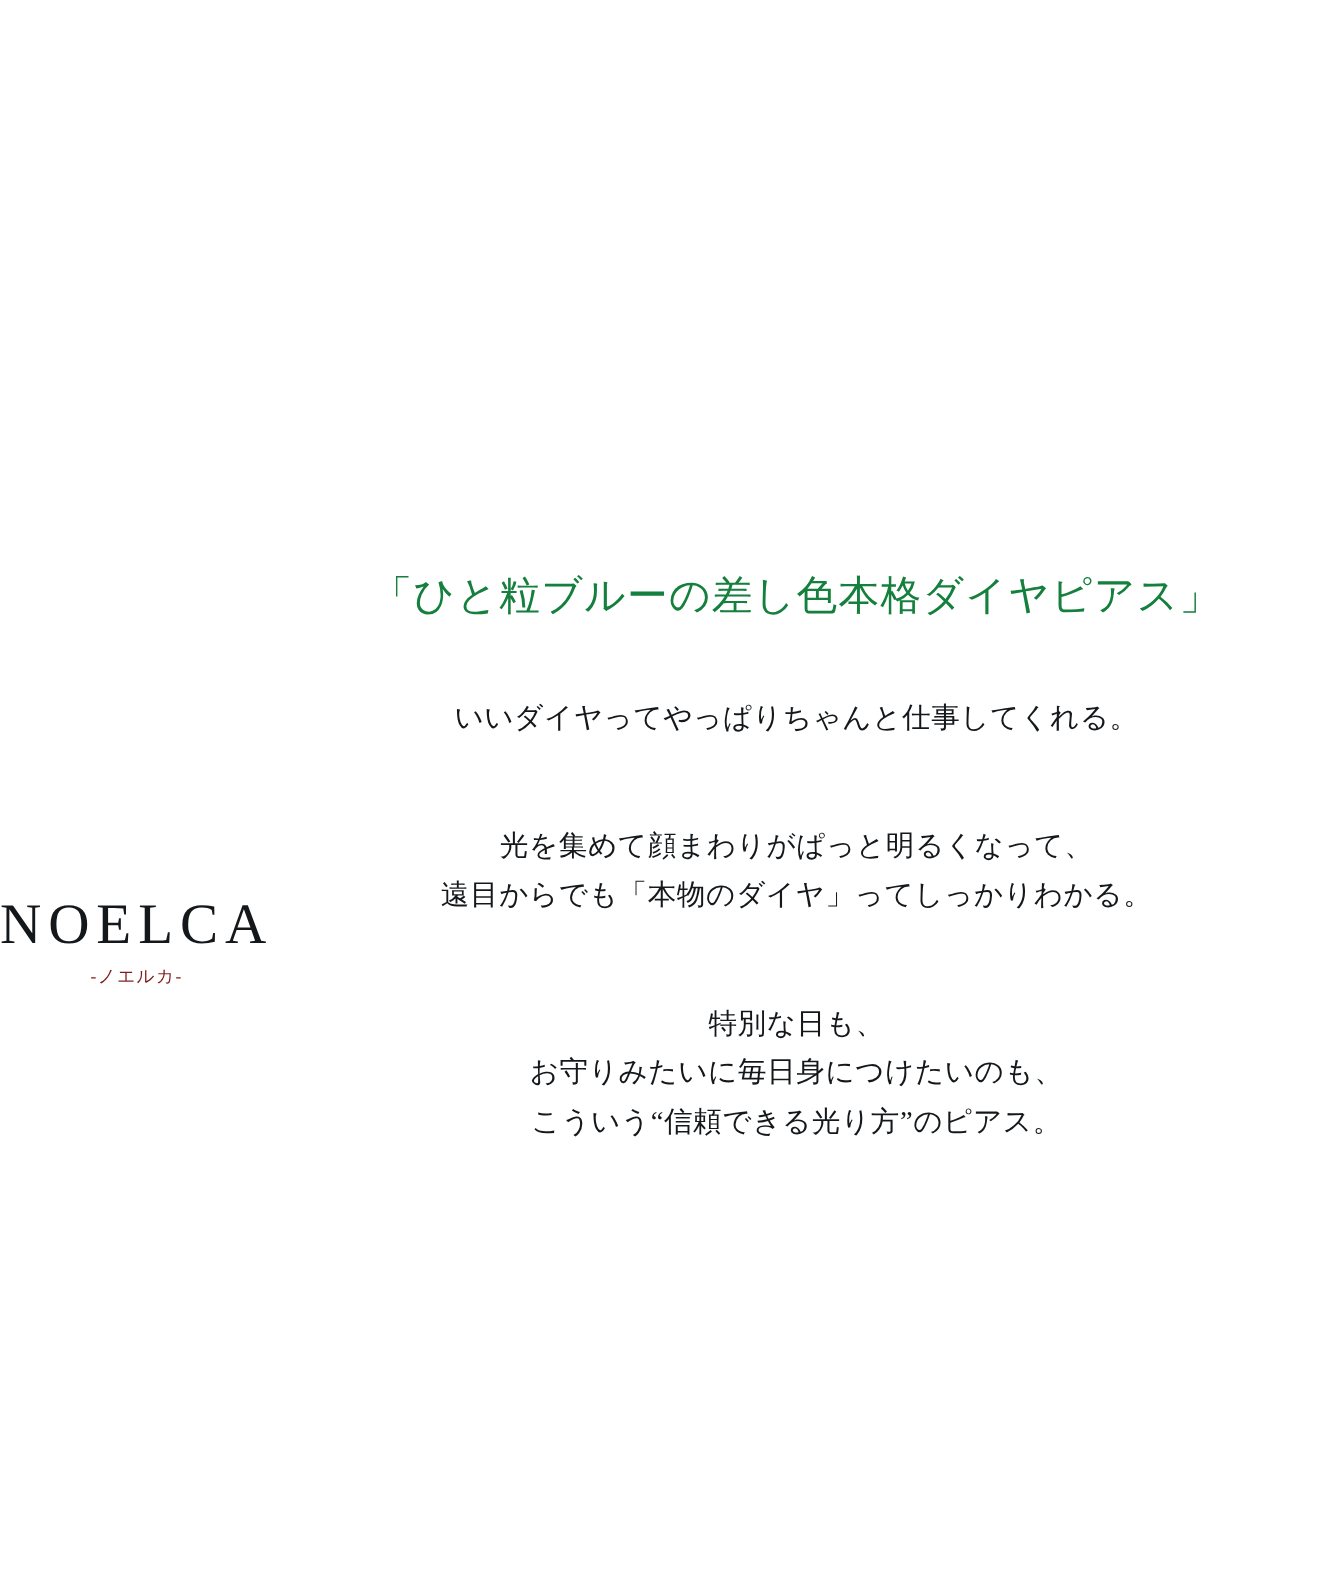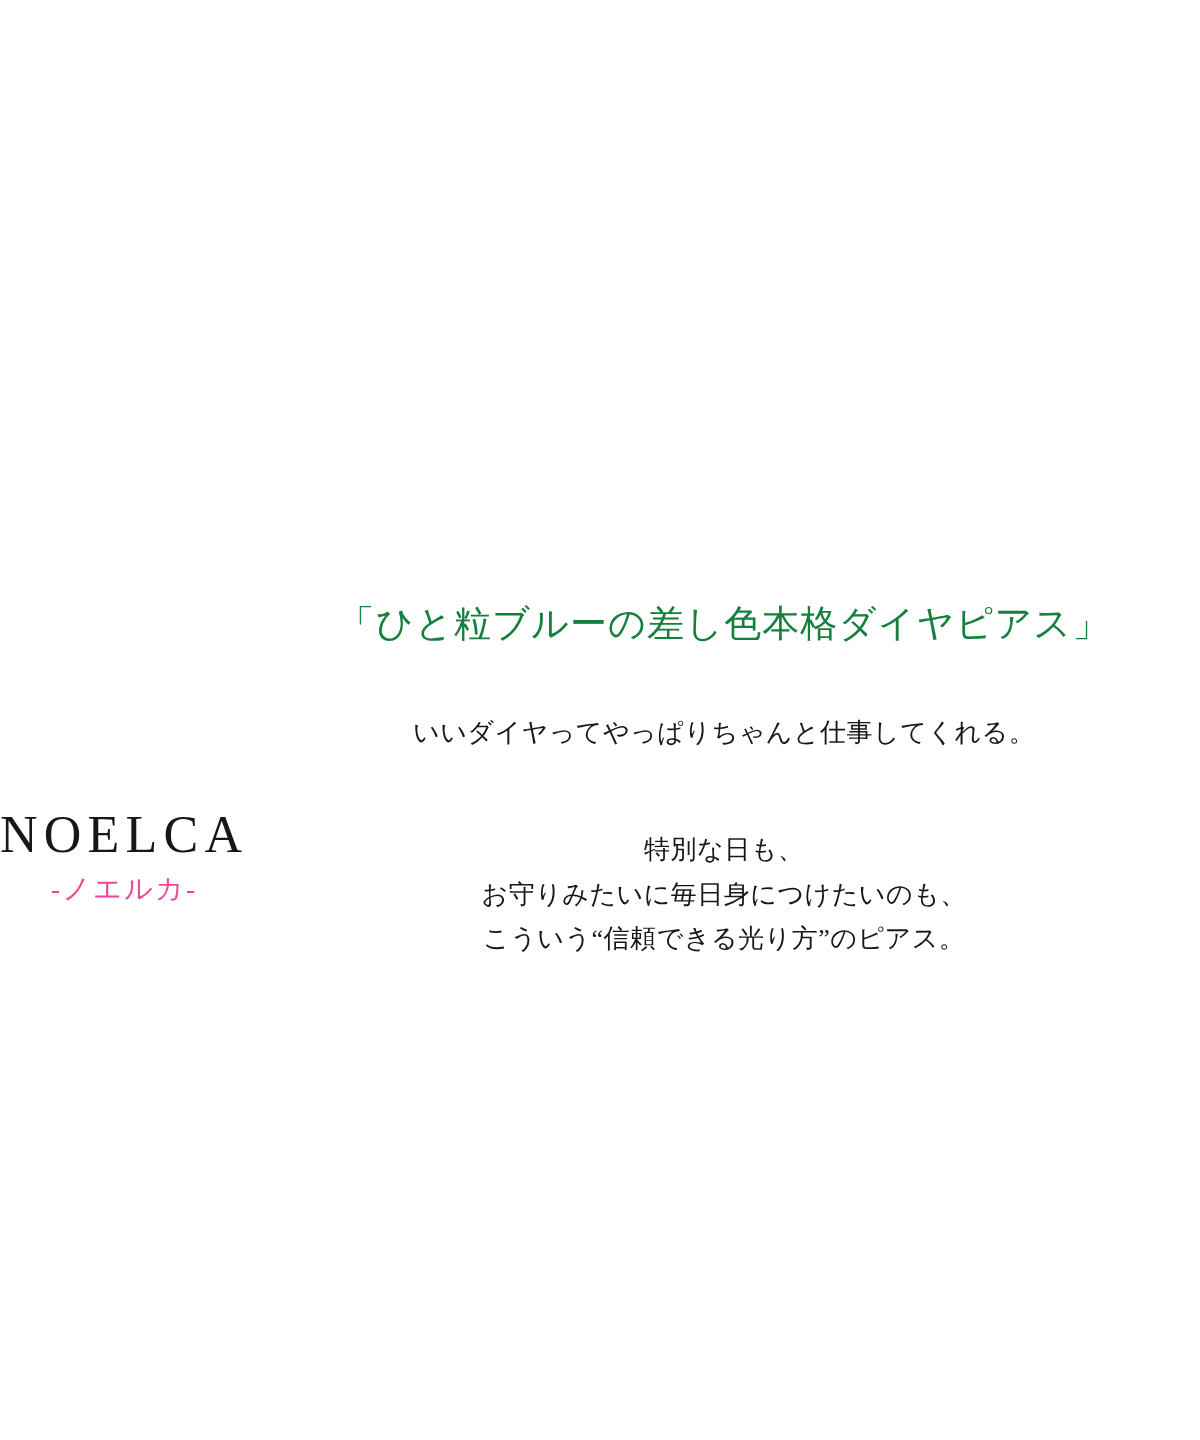--- a/index.html
+++ b/index.html
@@ -33,23 +33,23 @@
     font-family: "Liberation Serif", "DejaVu Serif", serif;
     font-size: 52px;
     letter-spacing: 0.12em;
     font-weight: 400;
     color: #14181b;
     white-space: nowrap;
   }
   .brand-reading {
     margin-top: 14px;
     font-family: Liberation Serif, serif;
-    font-size: 28px;
+    font-size: 16px;
     letter-spacing: 0.08em;
-    color: #ec4899;
+    color: #7f1d1d;
     white-space: nowrap;
   }
 
   
   .copy {
     margin-top: 118px;
     width: 1000px;
     text-align: center;
   }
   .headline {
@@ -84,20 +84,24 @@
     <div class="brand-reading">-ノエルカ-</div>
   </div>
 
   <div class="copy">
     <div class="headline">「ひと粒ブルーの差し色本格ダイヤピアス」</div>
 
     <div class="para">
       <span class="line">いいダイヤってやっぱりちゃんと仕事してくれる。</span>
     </div>
 
+    <div class="para gap-lg">
+      <span class="line">光を集めて顔まわりがぱっと明るくなって、</span>
+      <span class="line">遠目からでも「本物のダイヤ」ってしっかりわかる。</span>
+    </div>
 
     <div class="para gap-lg">
       <span class="line">特別な日も、</span>
       <span class="line">お守りみたいに毎日身につけたいのも、</span>
       <span class="line">こういう“信頼できる光り方”のピアス。</span>
     </div>
   </div>
 
 </div>
 

